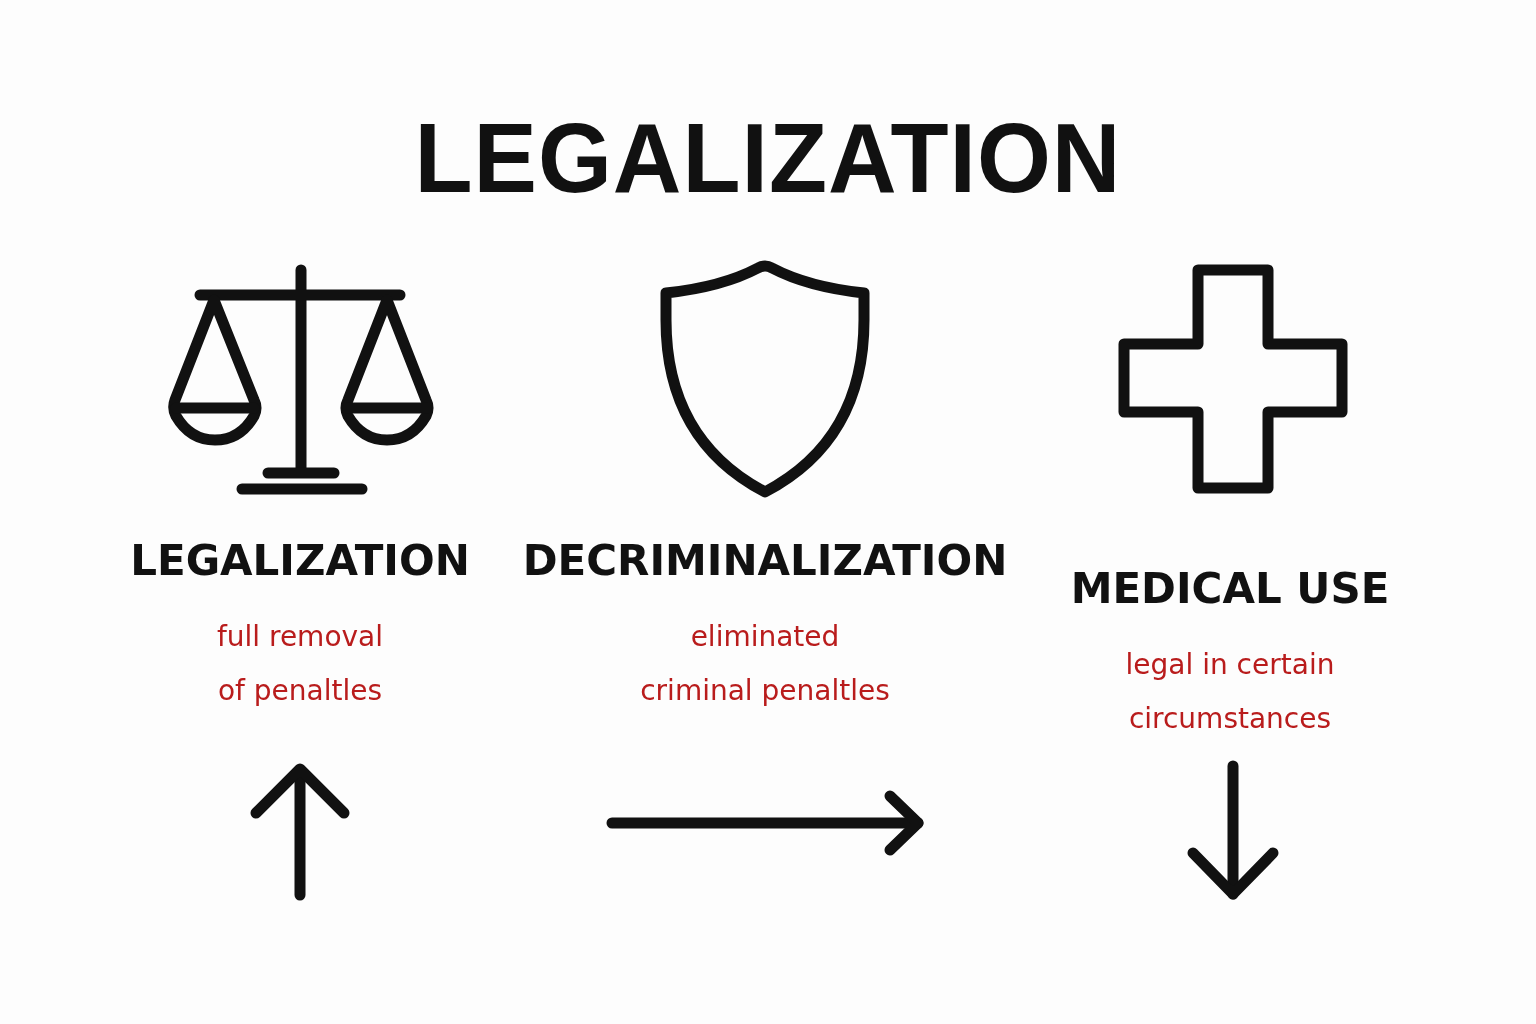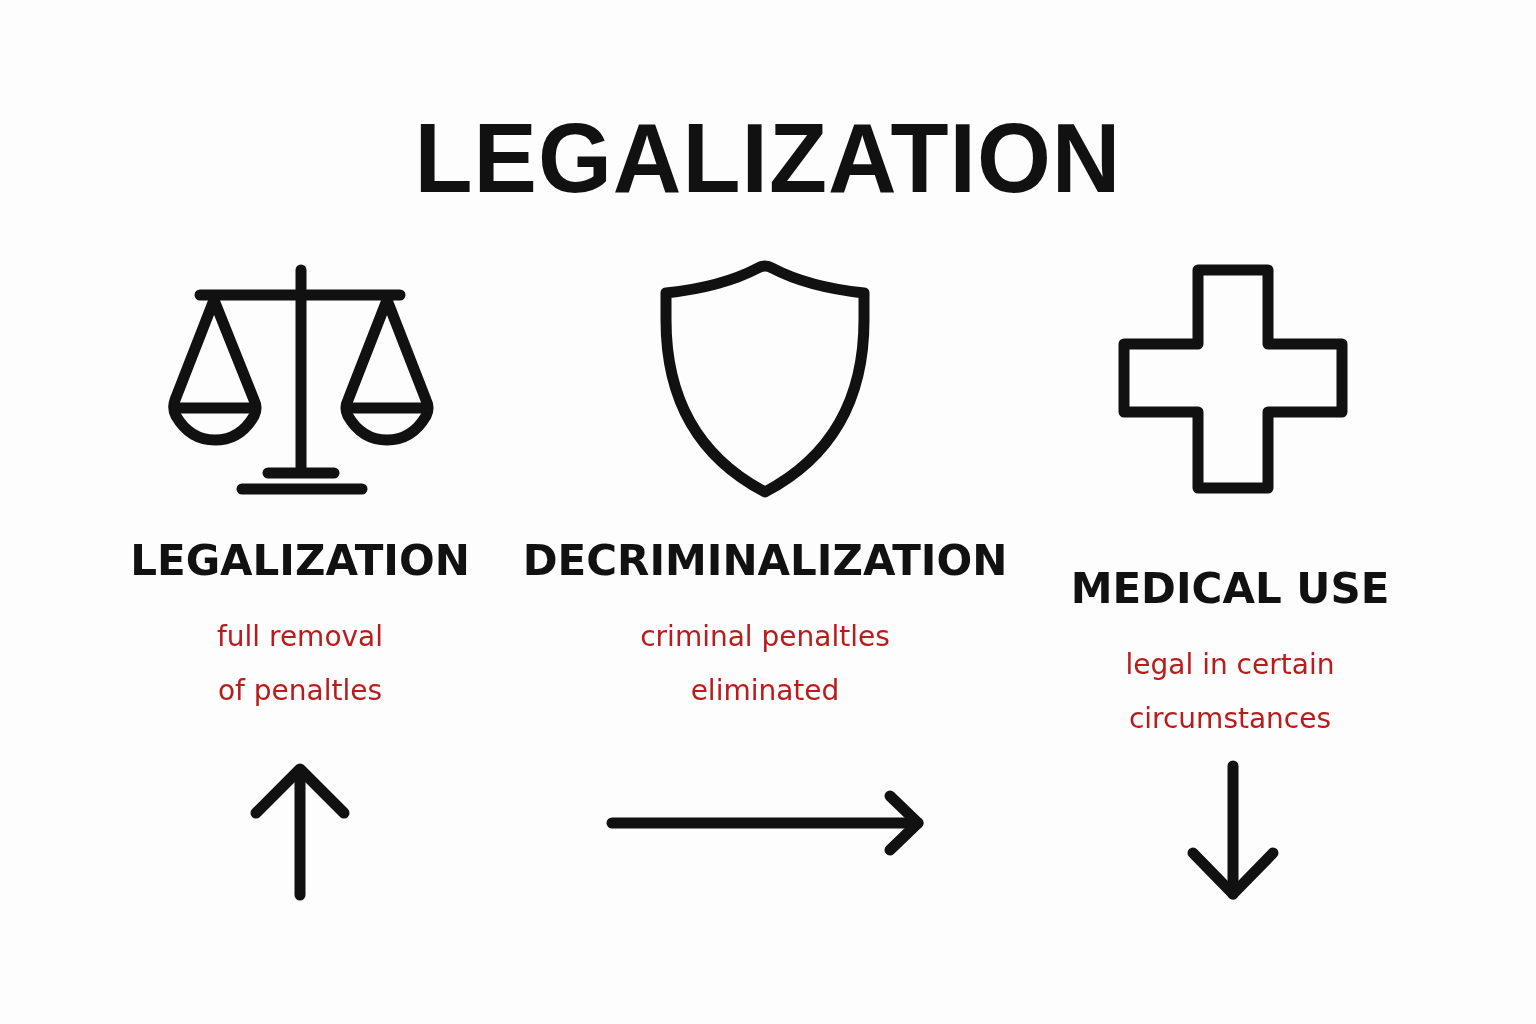--- a/index.html
+++ b/index.html
@@ -104,22 +104,22 @@
     <div class="col-heading">LEGALIZATION</div>
     <div class="col-desc">
       <span>full removal</span>
       <span>of penaltles</span>
     </div>
   </div>
 
   <div class="col" style="left:515px; top:536px; width:500px;text-align:center;">
     <div class="col-heading">DECRIMINALIZATION</div>
     <div class="col-desc">
+      <span>eliminated</span>
       <span>criminal penaltles</span>
-      <span>eliminated</span>
     </div>
   </div>
 
   <div class="col" style="left:1030px; top:564px; width:400px;">
     <div class="col-heading">MEDICAL USE</div>
     <div class="col-desc">
       <span>legal in certain</span>
       <span>circumstances</span>
     </div>
   </div>

